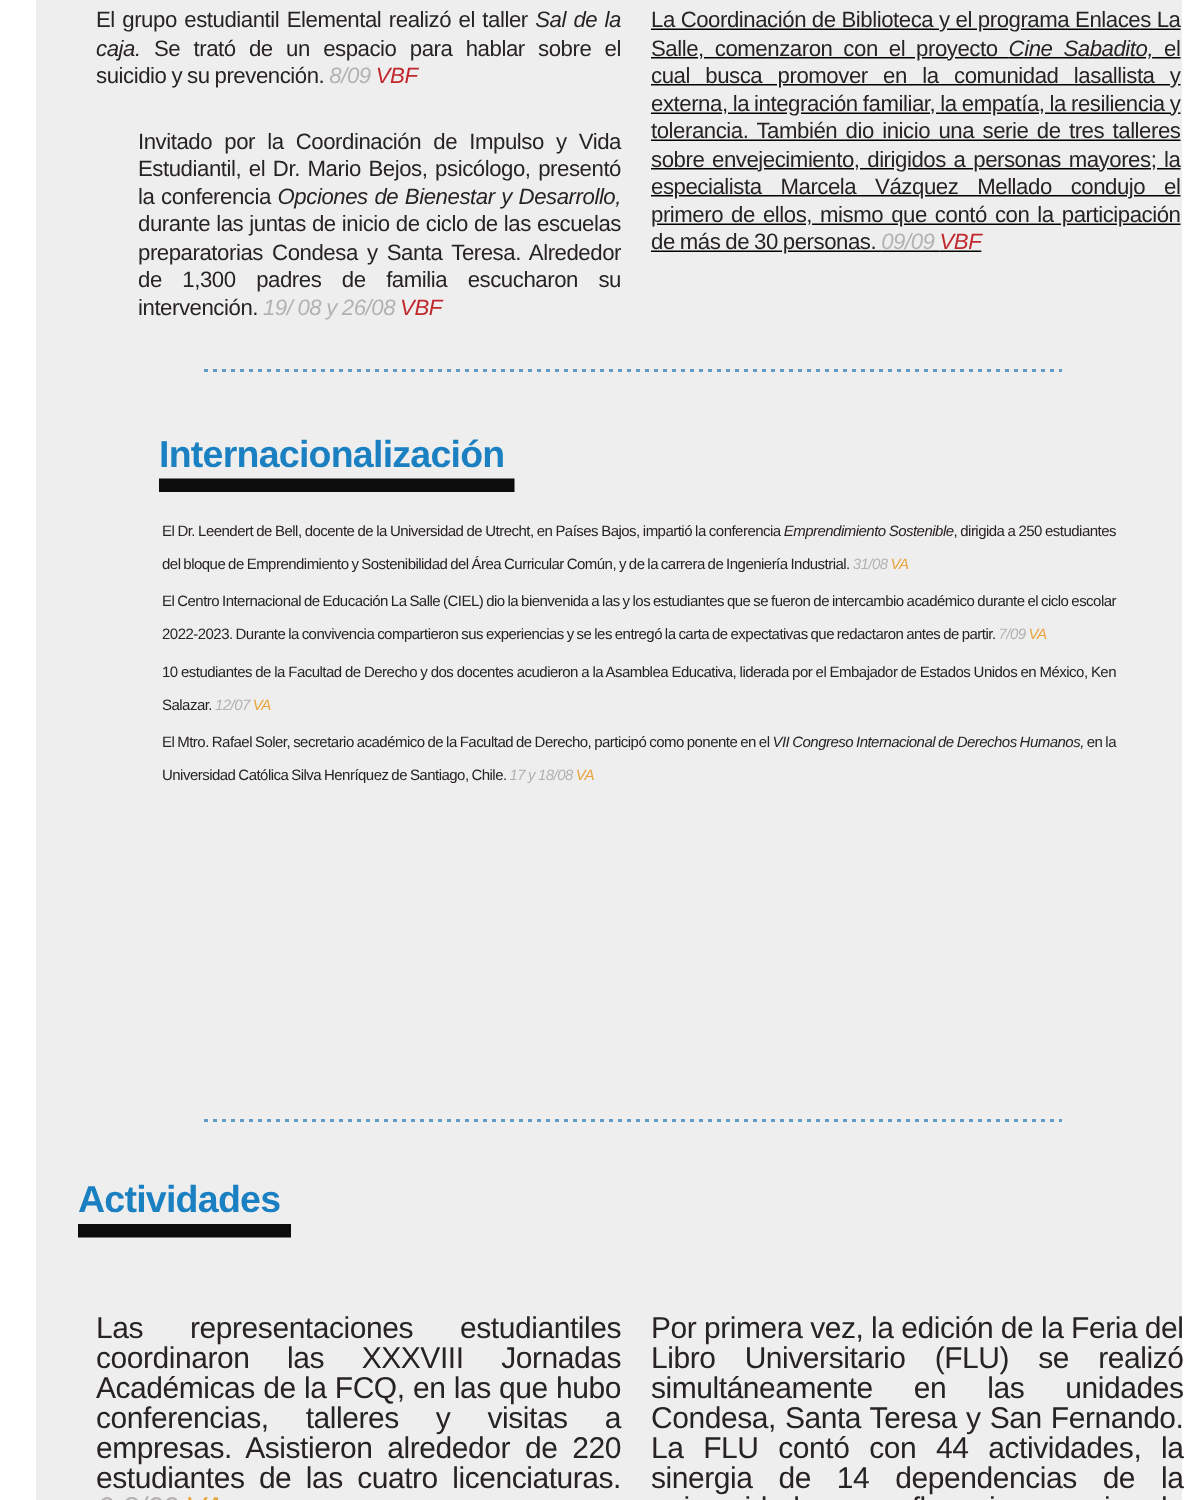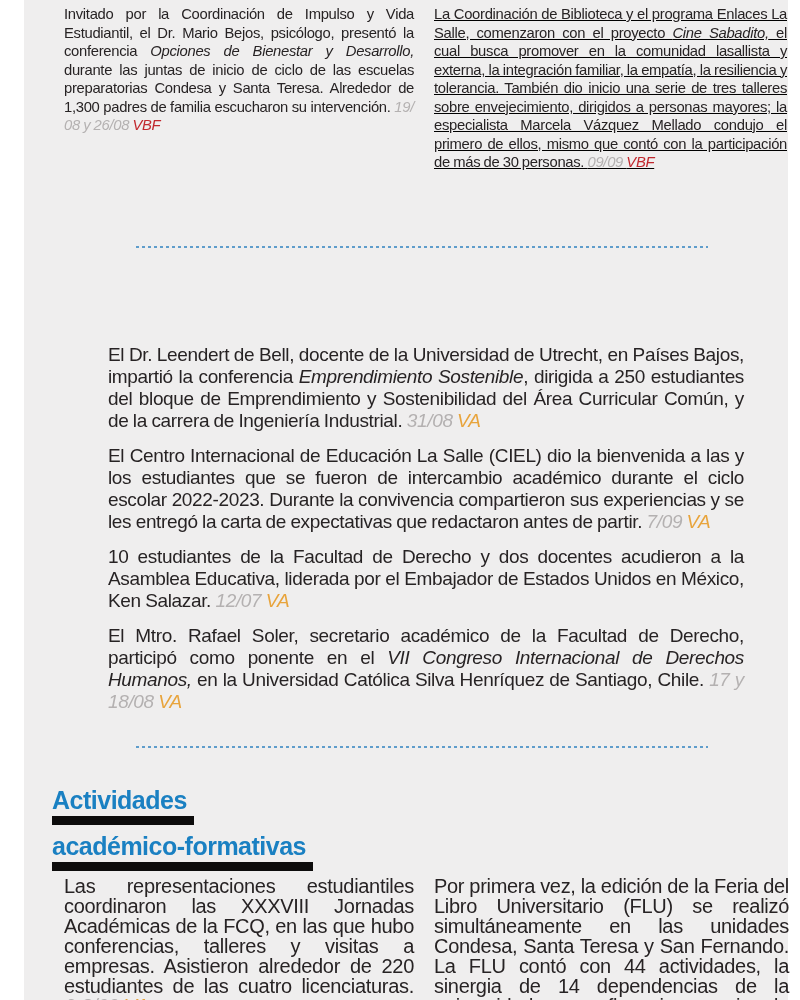--- a/index.html
+++ b/index.html
@@ -19,23 +19,23 @@
   }
   
   .body-par {
     margin: 0;
     color: var(--text, #272324);
     text-align: justify;
     letter-spacing: -0.3px;
     word-spacing: -0.5px;
   }
   .topcol .body-par   { font-size: 14.8px; line-height: 18.5px; }
-  .topcol .body-par + .body-par { margin-top: 25px; }
-  .midblock .body-par { font-size: 19px; line-height: 22px; letter-spacing: -0.35px; }
-  .midblock .body-par + .body-par { margin-top: 13px; }
+  .topcol .body-par + .body-par { margin-top: 25px; margin-left: 28px; }
+  .midblock .body-par { font-size: 10px; line-height: 22px; letter-spacing: -0.35px; }
+  .midblock .body-par + .body-par { margin-top: 3px; }
   .botcol .body-par   { font-size: 20px; line-height: 20px; }
   .botcol .body-par + .body-par { margin-top: 14px; }
 
   .seg-normal  { }
   .seg-italic  { font-style: italic; }
   .seg-date    { font-style: italic; color: var(--date-gray, #b4b1b1); }
   .seg-tag-vbf { font-style: italic; color: var(--vbf-red, #c1282e); }
   .seg-tag-va  { font-style: italic; color: var(--va-gold, #e8a43c); }
 
   
@@ -77,40 +77,43 @@
   }
   .heading-line + .heading-line { margin-top: 8px; }
 </style>
 </head>
 <body>
 
 <div class="canvas">
   <div class="page">
 
     <div class="topcol left">
+      <p class="body-par"><span class="seg-normal">El grupo estudiantil Elemental realizó el taller </span><span class="seg-italic">Sal de la caja.</span><span class="seg-normal"> Se trató de un espacio para hablar sobre el suicidio y su prevención. </span><span class="seg-date">8/09 </span><span class="seg-tag-vbf">VBF</span></p>
       <p class="body-par"><span class="seg-normal">Invitado por la Coordinación de Impulso y Vida Estudiantil, el Dr. Mario Bejos, psicólogo, presentó la conferencia </span><span class="seg-italic">Opciones de Bienestar y Desarrollo,</span><span class="seg-normal"> durante las juntas de inicio de ciclo de las escuelas preparatorias Condesa y Santa Teresa. Alrededor de 1,300 padres de familia escucharon su intervención. </span><span class="seg-date">19/ 08 y 26/08 </span><span class="seg-tag-vbf">VBF</span></p>
     </div>
     <div class="topcol right">
       <p class="body-par"><span class="seg-normal">La Coordinación de Biblioteca y el programa Enlaces La Salle, comenzaron con el proyecto </span><span class="seg-italic">Cine Sabadito,</span><span class="seg-normal"> el cual busca promover en la comunidad lasallista y externa, la integración familiar, la empatía, la resiliencia y tolerancia. También dio inicio una serie de tres talleres sobre envejecimiento, dirigidos a personas mayores; la especialista Marcela Vázquez Mellado condujo el primero de ellos, mismo que contó con la participación de más de 30 personas. </span><span class="seg-date">09/09 </span><span class="seg-tag-vbf">VBF</span></p>
     </div>
 
     <div class="divider d1"></div>
 
+    <div class="heading1">
+      <h2 class="heading-line">Internacionalización</h2>
+    </div>
     <div class="midblock">
       <p class="body-par"><span class="seg-normal">El Dr. Leendert de Bell, docente de la Universidad de Utrecht, en Países Bajos, impartió la conferencia </span><span class="seg-italic">Emprendimiento Sostenible</span><span class="seg-normal">, dirigida a 250 estudiantes del bloque de Emprendimiento y Sostenibilidad del Área Curricular Común, y de la carrera de Ingeniería Industrial. </span><span class="seg-date">31/08 </span><span class="seg-tag-va">VA</span></p>
       <p class="body-par"><span class="seg-normal">El Centro Internacional de Educación La Salle (CIEL) dio la bienvenida a las y los estudiantes que se fueron de intercambio académico durante el ciclo escolar 2022-2023. Durante la convivencia compartieron sus experiencias y se les entregó la carta de expectativas que redactaron antes de partir. </span><span class="seg-date">7/09 </span><span class="seg-tag-va">VA</span></p>
       <p class="body-par"><span class="seg-normal">10 estudiantes de la Facultad de Derecho y dos docentes acudieron a la Asamblea Educativa, liderada por el Embajador de Estados Unidos en México, Ken Salazar. </span><span class="seg-date">12/07 </span><span class="seg-tag-va">VA</span></p>
       <p class="body-par"><span class="seg-normal">El Mtro. Rafael Soler, secretario académico de la Facultad de Derecho, participó como ponente en el </span><span class="seg-italic">VII Congreso Internacional de Derechos Humanos,</span><span class="seg-normal"> en la Universidad Católica Silva Henríquez de Santiago, Chile. </span><span class="seg-date">17 y 18/08 </span><span class="seg-tag-va">VA</span></p>
     </div>
 
     <div class="divider d2"></div>
 
     <div class="heading2">
       <h2 class="heading-line">Actividades</h2>
-      <h2 class="heading-line">académico-formativas</h2>
     </div>
 
     <div class="botcol left">
       <p class="body-par"><span class="seg-normal">Las representaciones estudiantiles coordinaron las XXXVIII Jornadas Académicas de la FCQ, en las que hubo conferencias, talleres y visitas a empresas. Asistieron alrededor de 220 estudiantes de las cuatro licenciaturas. </span><span class="seg-date">6-8/09 </span><span class="seg-tag-va">VA</span></p>
       <p class="body-par"><span class="seg-normal">Inició el diplomado de formación lasallistas para</span></p>
     </div>
     <div class="botcol right">
       <p class="body-par"><span class="seg-normal">Por primera vez, la edición de la Feria del Libro Universitario (FLU) se realizó simultáneamente en las unidades Condesa, Santa Teresa y San Fernando. La FLU contó con 44 actividades, la sinergia de 14 dependencias de la universidad; una afluencia aproximada de 5,863 personas y un alcance de 9,290 a través de las transmisiones de Facebook. Asimismo,</span></p>
     </div>
 

